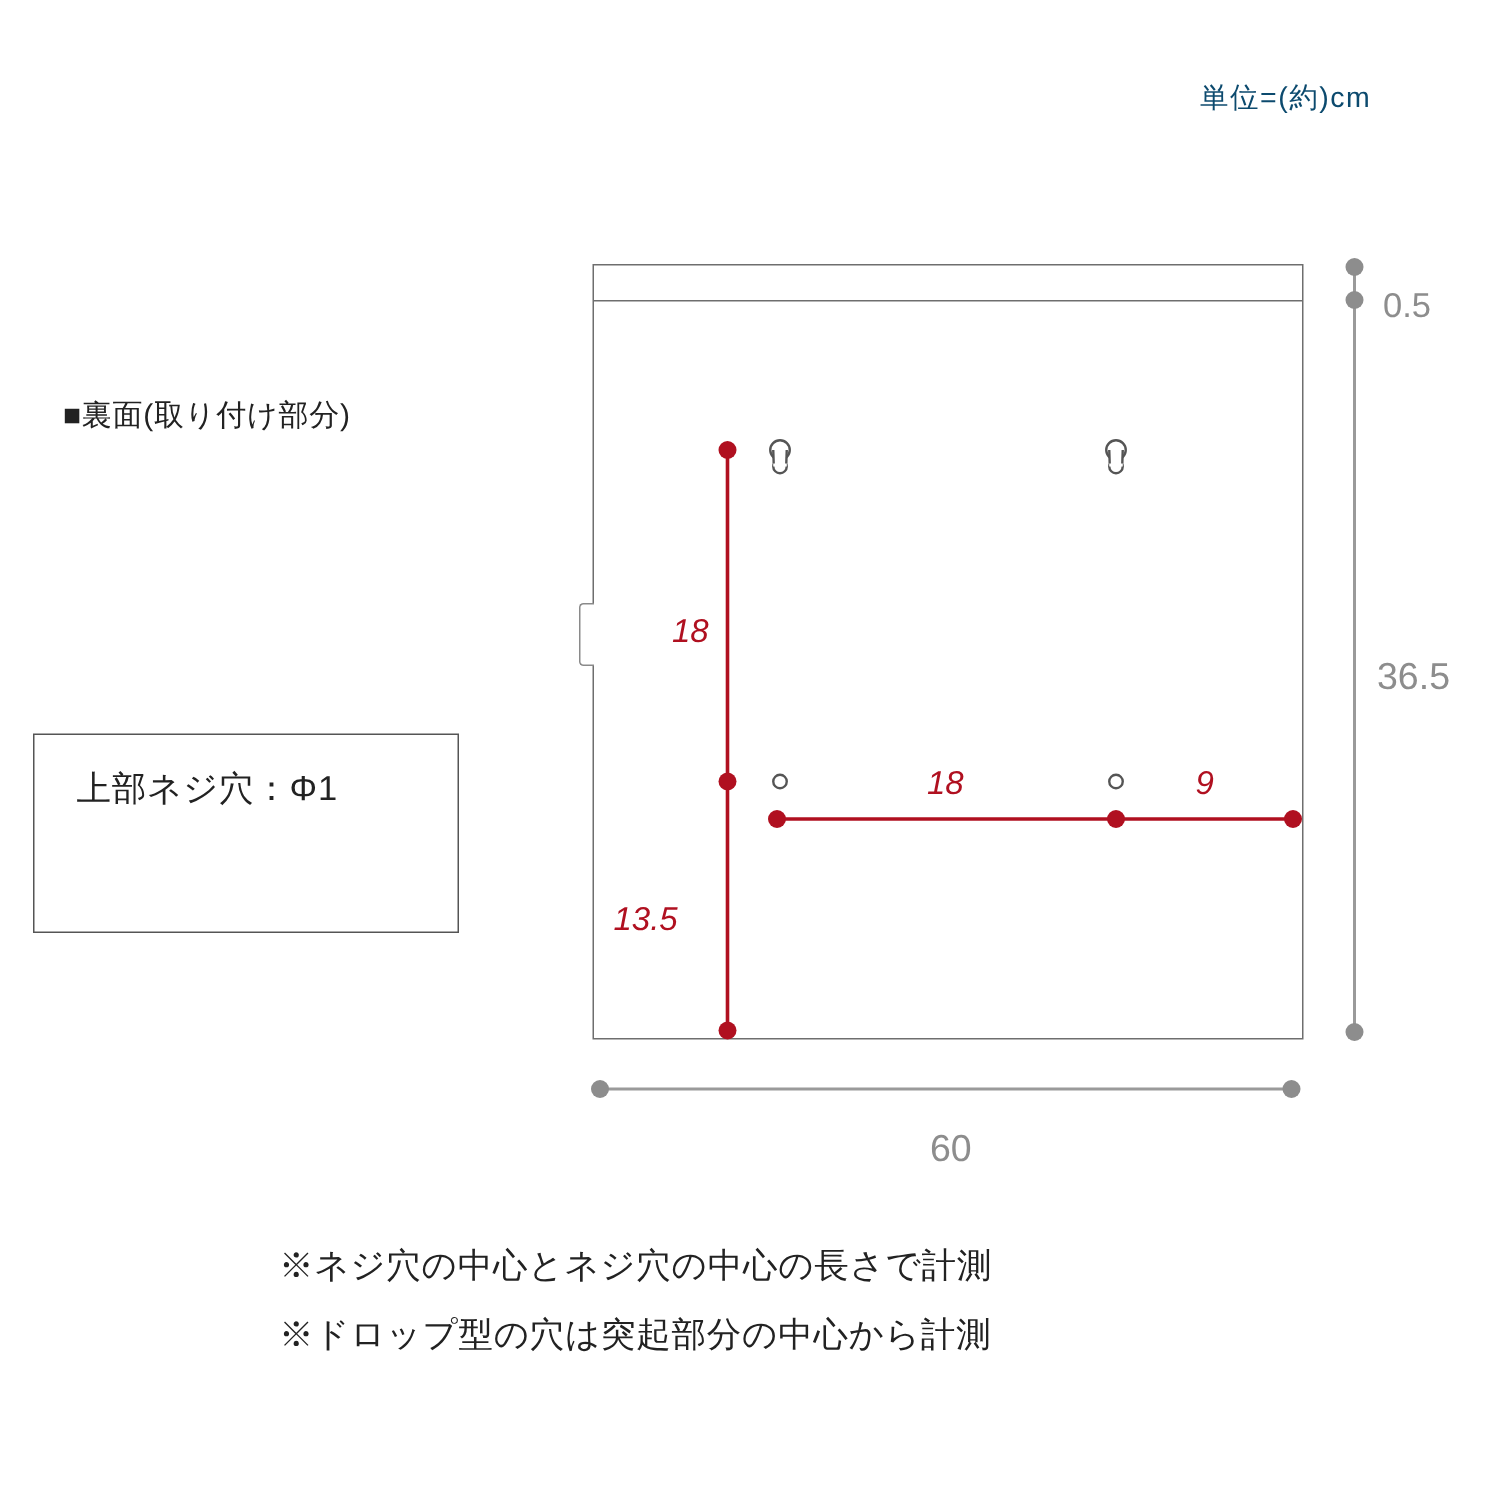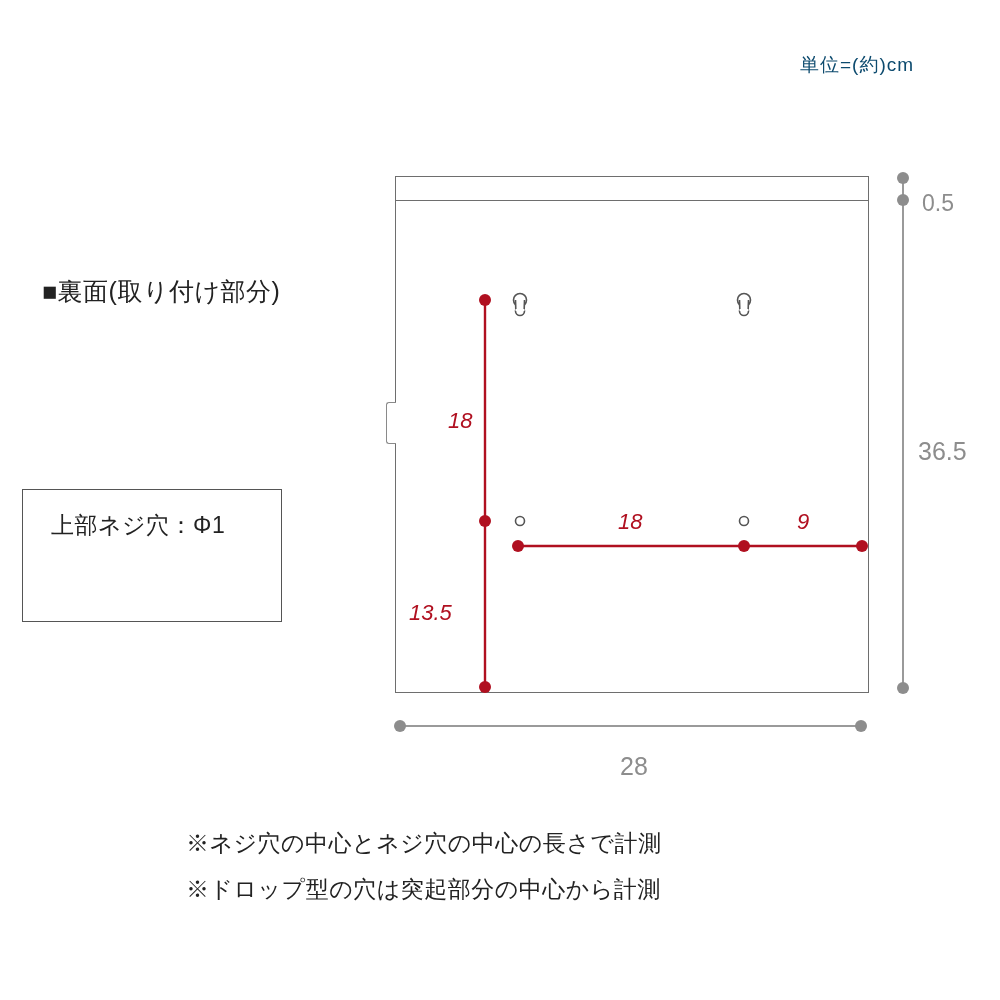--- a/index.html
+++ b/index.html
@@ -26,29 +26,28 @@
   
   .unit-note {
     left: 800px; top: 52px;
     font-size: 19px;
     color: #0c4a6e;
     letter-spacing: 1px;
     white-space: nowrap;
   }
   .section-label {
     left: 42px; top: 263px;
-    font-size: 25px;
+    font-size: 20px;
     color: #222222;
     white-space: nowrap;
     letter-spacing: 0.5px;
-    margin-top: 12px;
   }
   .legend-box {
     left: 22px; top: 489px;
-    width: 260px;
+    width: 284px;
     height: 133px;
     border: 1.5px solid #555555;
     box-sizing: border-box;
     background: #ffffff;
   }
   .legend-line {
     position: absolute;
     left: 28px;
     font-size: 23px;
     color: #222222;
@@ -174,21 +173,21 @@
 
     <g>
       <line x1="397" y1="726" x2="864" y2="726" stroke="#9a9a9a" stroke-width="2"></line>
       <circle cx="400" cy="726" r="6" fill="#8d8d8d"></circle>
       <circle cx="861" cy="726" r="6" fill="#8d8d8d"></circle>
     </g>
   </svg>
 
   <div class="abs dim dim-05">0.5</div>
   <div class="abs dim dim-365">36.5</div>
-  <div class="abs dim dim-36">28</div>
+  <div class="abs dim dim-36">60</div>
 
   <div class="abs dim-red dim-18v">18</div>
   <div class="abs dim-red dim-135">13.5</div>
   <div class="abs dim-red dim-18h">18</div>
   <div class="abs dim-red dim-9h">9</div>
 
   <div class="abs footnote f2">※ドロップ型の穴は突起部分の中心から計測</div>
   <div class="abs footnote f1">※ネジ穴の中心とネジ穴の中心の長さで計測</div>
 
 </div>

